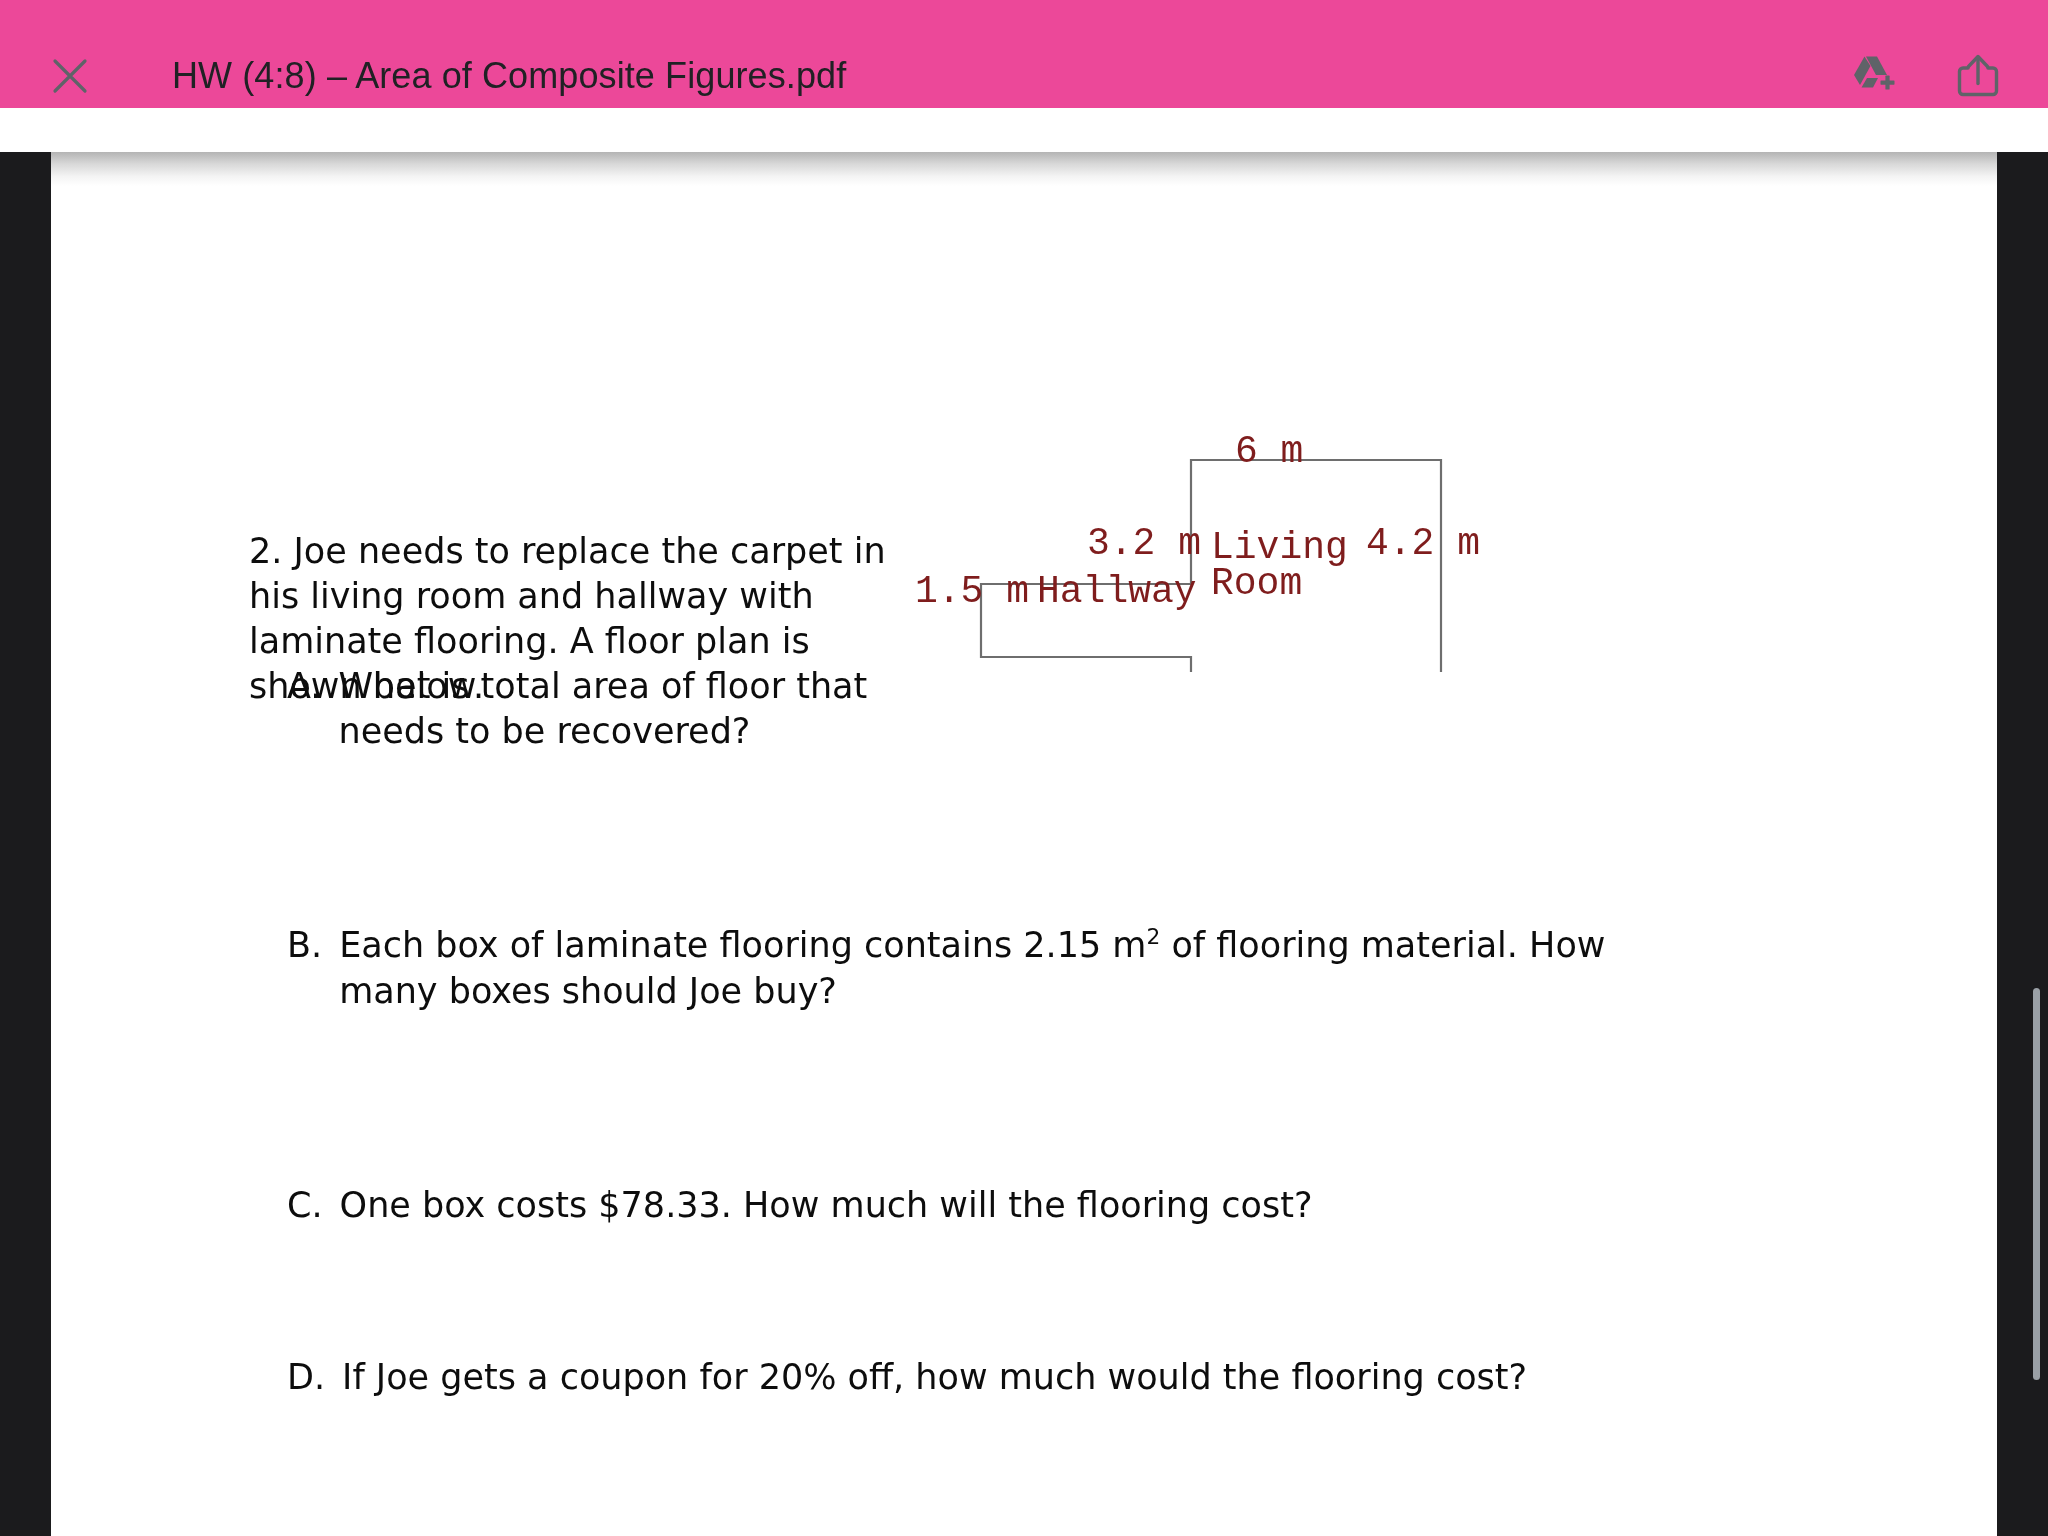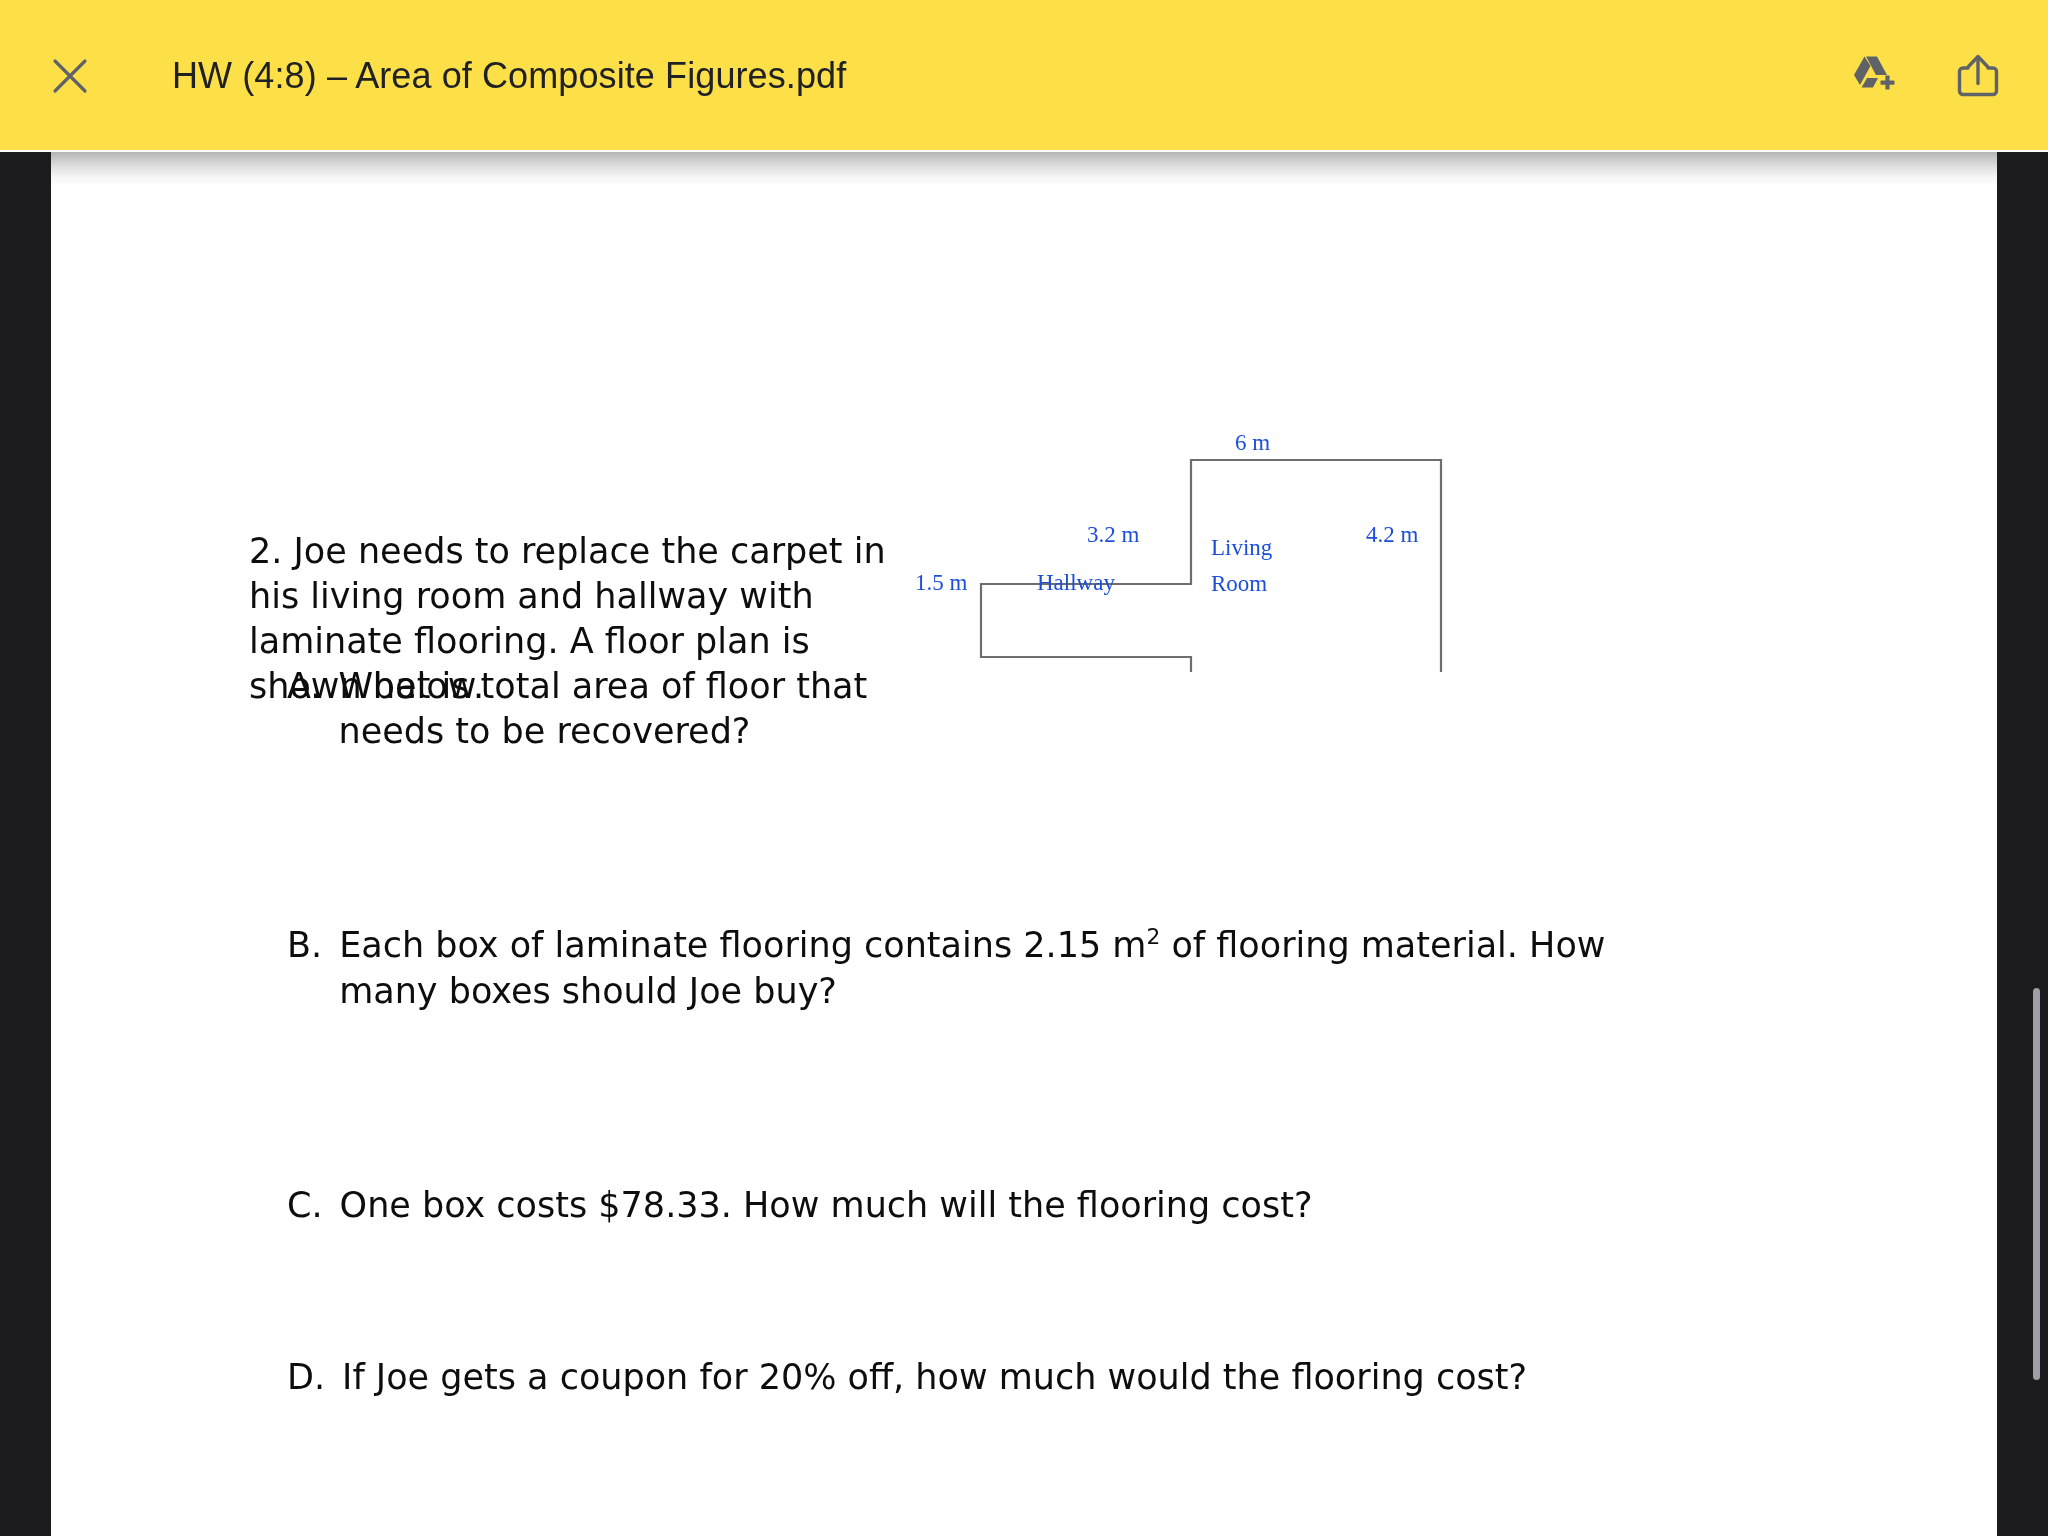--- a/index.html
+++ b/index.html
@@ -7,22 +7,22 @@
     width: 2048px; height: 1536px;
     background: #ffffff;
     font-family: "Liberation Sans", sans-serif;
     overflow: hidden;
   }
   #root { position: relative; width: 2048px; height: 1536px; background:#fff; }
 
   
   .appbar {
     position: absolute; left: 0; top: 0;
-    width: 2048px; height: 150px;
-    background: #fde047;
+    width: 2048px; height: 108px;
+    background: #ec4899;
     display: flex; align-items: center;
     z-index: 40;
   }
   .close-btn {
     position: absolute; left: 46px; top: 52px;
     width: 48px; height: 48px;
     cursor: pointer;
   }
   .close-btn svg { display:block; }
   .doc-title {
@@ -119,23 +119,23 @@
 
   
   .figure {
     position: absolute;
     left: 810px; top: 260px;
     width: 700px; height: 260px;
   }
   .figure svg { display: block; }
   .fig-label {
     position: absolute;
-    font-family: Liberation Serif, serif;
-    font-size: 23px;
-    color: #1d4ed8;
+    font-family: Liberation Mono, monospace;
+    font-size: 38px;
+    color: #7f1d1d;
     white-space: nowrap;
   }
   .fig-lbl-6m    { left: 374px;  top: 18px; }
   .fig-lbl-42m   { left: 505px;  top: 110px; text-align: right; }
   .fig-lbl-32m   { left: 182px;  top: 110px; margin-left: 44px; }
   .fig-lbl-15m   { left: 54px;   top: 158px; }
   .fig-lbl-living{ left: 350px;  top: 118px; line-height: 36px; }
   .fig-lbl-hall  { left: 176px;  top: 158px; text-align: right; }
 
   

